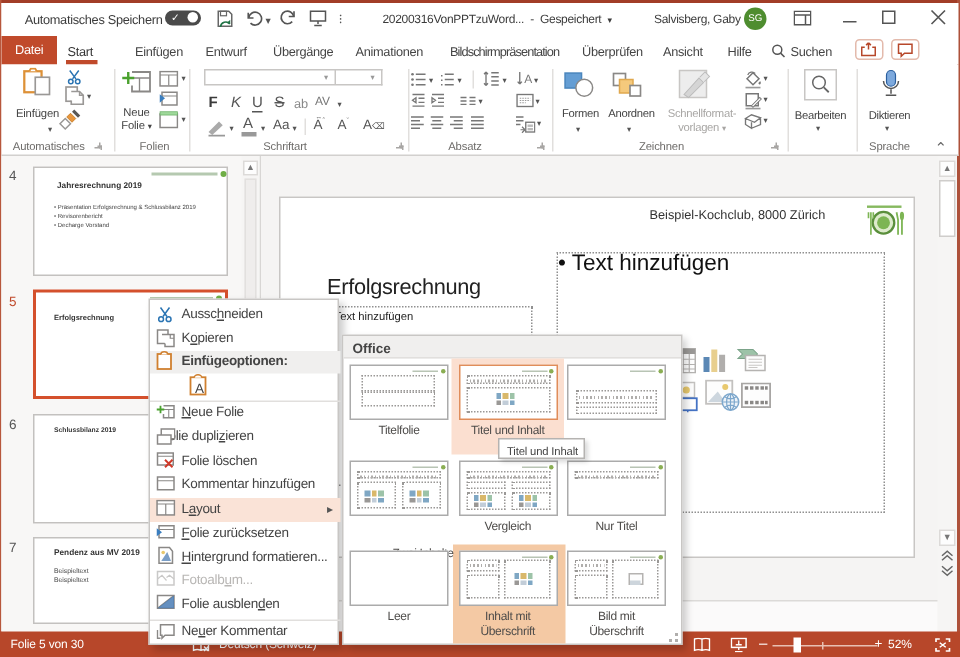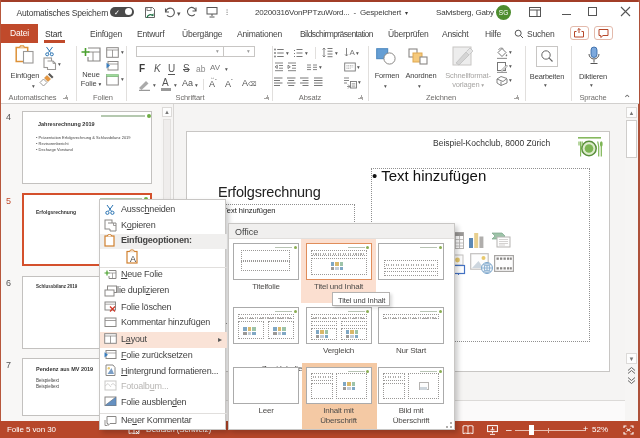--- a/index.html
+++ b/index.html
@@ -511,21 +511,21 @@
   </svg>
   <svg class="abs" style="left:4px;top:215px;" width="13" height="12" viewBox="0 0 13 12">
     <path d="M3 1.5 h9 v7 h-6 l-2 2 v-2 h-1 z" fill="#fff" stroke="#8a8886" stroke-width="1"></path>
     <path d="M1 5 v5.5 h2" fill="none" stroke="#8a8886" stroke-width="0.9"></path>
     <path d="M0 9 l1.5 1.5 L3 9" fill="none" stroke="#8a8886" stroke-width="0"></path>
   </svg>
 </div>
 
 <div id="gallery" class="abs" style="left:228px;top:223px;width:227px;height:207px;background:#fff;border:1px solid #c8c6c4;box-shadow:3px 3px 5px rgba(0,0,0,0.2);">
   <div class="abs" style="left:0px;top:0px;width:225px;height:15px;background:#f0efee;border-bottom:1px solid #e1dfdd;">
-    <div class="abs" style="left:6px;top:3px;font-size:9px;font-weight:normal;color:#444;">Office</div>
+    <div class="abs" style="left:6px;top:3px;font-size:9px;font-weight:bold;color:#444;">Office</div>
   </div>
   <div class="abs" style="left:72px;top:15px;width:75px;height:64px;background:#fbdfd0;"></div>
   <div class="abs" style="left:72.5px;top:139px;width:75px;height:66px;background:#f4c9a4;"></div>
   <div class="abs" style="left:4px;top:19px;width:66px;height:37px;background:#fff;border:1px solid #ababab;">
       <i class="abs" style="left:41px;top:2.5px;width:17px;height:1.5px;background:#b8c4b4;"></i>
       <i class="abs" style="left:59.5px;top:1.5px;width:3px;height:3px;border-radius:50%;background:#8aae53;"></i>
       <i style="border:1px dotted #9a9896;position:absolute;left:7px;top:6px;width:49px;height:11px;"></i>
       <i style="border:1px dotted #9a9896;position:absolute;left:7px;top:17px;width:49px;height:10px;"></i>
     </div>
   <div class="abs" style="left:0px;top:58px;width:74px;text-align:center;font-size:8px;letter-spacing:-0.2px;line-height:9.5px;color:#4e4c4a;">Titelfolie</div>
@@ -593,21 +593,21 @@
       <i class="abs" style="left:43.6px;top:26.6px;width:3.6px;height:3.6px;background:#c2cdd8;"></i>
       <i class="abs" style="left:48.2px;top:26.6px;width:3.6px;height:3.6px;background:#7fa7c4;"></i>
     </div>
   <div class="abs" style="left:72.5px;top:122px;width:74px;text-align:center;font-size:8px;letter-spacing:-0.2px;line-height:9.5px;color:#4e4c4a;">Vergleich</div>
   <div class="abs" style="left:149px;top:83px;width:66px;height:37px;background:#fff;border:1px solid #ababab;">
       <i class="abs" style="left:41px;top:2.5px;width:17px;height:1.5px;background:#b8c4b4;"></i>
       <i class="abs" style="left:59.5px;top:1.5px;width:3px;height:3px;border-radius:50%;background:#8aae53;"></i>
       <i style="border:1px dotted #9a9896;position:absolute;left:4px;top:6px;width:56px;height:5px;"></i>
       <i class="abs" style="left:6px;top:8.5px;width:52px;height:2px;background:repeating-linear-gradient(90deg,#b0aeac 0 1px,transparent 1px 2.5px);"></i>
     </div>
-  <div class="abs" style="left:145px;top:122px;width:74px;text-align:center;font-size:8px;letter-spacing:-0.2px;line-height:9.5px;color:#4e4c4a;">Nur Start</div>
+  <div class="abs" style="left:145px;top:122px;width:74px;text-align:center;font-size:8px;letter-spacing:-0.2px;line-height:9.5px;color:#4e4c4a;">Nur Titel</div>
   <div class="abs" style="left:4px;top:143px;width:66px;height:37px;background:#fff;border:1px solid #ababab;"></div>
   <div class="abs" style="left:0px;top:182px;width:74px;text-align:center;font-size:8px;letter-spacing:-0.2px;line-height:9.5px;color:#4e4c4a;">Leer</div>
   <div class="abs" style="left:76.5px;top:143px;width:66px;height:37px;background:#fff;border:1px solid #ababab;">
       <i class="abs" style="left:41px;top:2.5px;width:17px;height:1.5px;background:#b8c4b4;"></i>
       <i class="abs" style="left:59.5px;top:1.5px;width:3px;height:3px;border-radius:50%;background:#8aae53;"></i>
       <i style="border:1px dotted #9a9896;position:absolute;left:4px;top:5px;width:22px;height:8px;"></i>
       <i class="abs" style="left:6px;top:8px;width:18px;height:2px;background:repeating-linear-gradient(90deg,#b0aeac 0 1px,transparent 1px 2.5px);"></i>
       <i style="border:1px dotted #9a9896;position:absolute;left:4px;top:15px;width:22px;height:16px;"></i>
       <i style="border:1px dotted #9a9896;position:absolute;left:29px;top:5px;width:31px;height:26px;"></i>
       <i class="abs" style="left:36.0px;top:14.0px;width:3.6px;height:3.6px;background:#7fa7c4;"></i>

